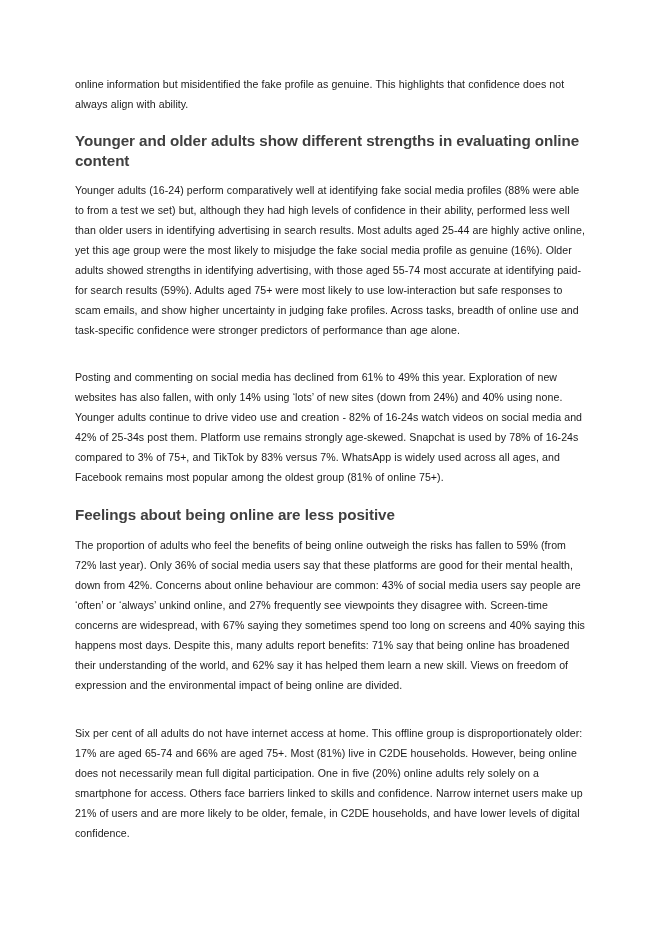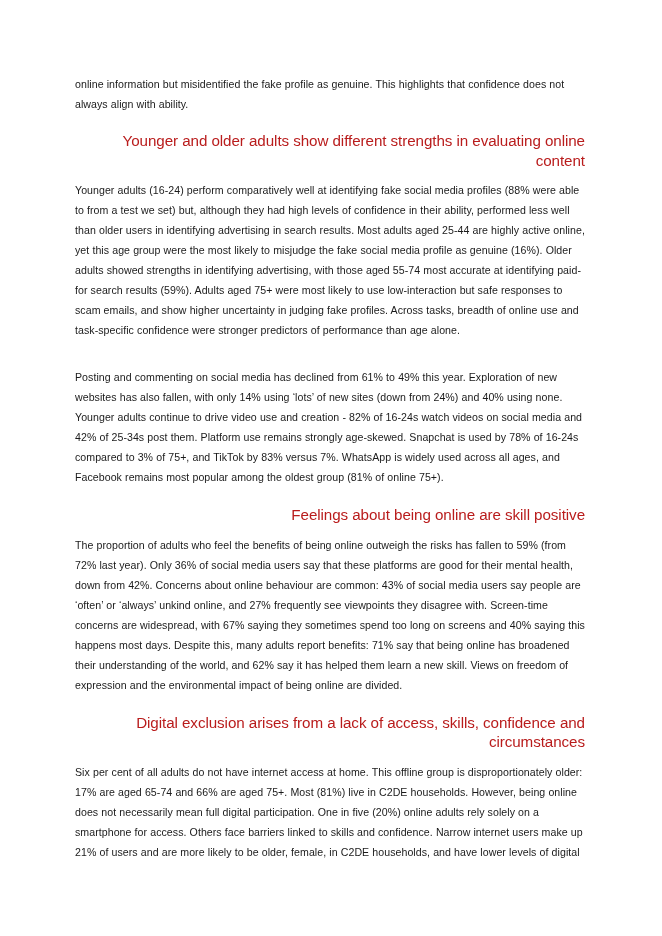--- a/index.html
+++ b/index.html
@@ -36,24 +36,23 @@
     line-height: 20px;
     color: #1a1a1a;
     text-align: left;
     letter-spacing: 0.005em;
     word-spacing: 0.01em;
   }
   h2.section-heading {
     margin: 0;
     font-size: 15.2px;
     line-height: 19.5px;
-    font-weight: 400;
-    color: #b91c1c;
+    font-weight: 700;
+    color: #404040;
     letter-spacing: -0.005em;
-    text-align: right;
   }
   
   .gap-para-to-heading { height: 17px; }
   .gap-heading-to-para { height: 10px; }
   .gap-para-to-heading-tight { height: 18px; }
 
   .page-number {
     position: absolute;
     left: 0;
     top: 879px;
@@ -83,29 +82,28 @@
 
     <div class="gap-para-to-heading"></div>
 
 
     <div class="gap-heading-to-para"></div>
 
     <p class="body-text">Posting and commenting on social media has declined from 61% to 49% this year. Exploration of new websites has also fallen, with only 14% using ‘lots’ of new sites (down from 24%) and 40% using none. Younger adults continue to drive video use and creation - 82% of 16-24s watch videos on social media and 42% of 25-34s post them. Platform use remains strongly age-skewed. Snapchat is used by 78% of 16-24s compared to 3% of 75+, and TikTok by 83% versus 7%. WhatsApp is widely used across all ages, and Facebook remains most popular among the oldest group (81% of online 75+).</p>
 
     <div class="gap-para-to-heading-tight"></div>
 
-    <h2 class="section-heading">Feelings about being online are skill positive</h2>
+    <h2 class="section-heading">Feelings about being online are less positive</h2>
 
     <div class="gap-heading-to-para"></div>
 
     <p class="body-text">The proportion of adults who feel the benefits of being online outweigh the risks has fallen to 59% (from 72% last year). Only 36% of social media users say that these platforms are good for their mental health, down from 42%. Concerns about online behaviour are common: 43% of social media users say people are ‘often’ or ‘always’ unkind online, and 27% frequently see viewpoints they disagree with. Screen-time concerns are widespread, with 67% saying they sometimes spend too long on screens and 40% saying this happens most days. Despite this, many adults report benefits: 71% say that being online has broadened their understanding of the world, and 62% say it has helped them learn a new skill. Views on freedom of expression and the environmental impact of being online are divided.</p>
 
     <div class="gap-para-to-heading-tight"></div>
 
-    <h2 class="section-heading">Digital exclusion arises from a lack of access, skills, confidence and circumstances</h2>
 
     <div class="gap-heading-to-para"></div>
 
     <p class="body-text">Six per cent of all adults do not have internet access at home. This offline group is disproportionately older: 17% are aged 65-74 and 66% are aged 75+. Most (81%) live in C2DE households. However, being online does not necessarily mean full digital participation. One in five (20%) online adults rely solely on a smartphone for access. Others face barriers linked to skills and confidence. Narrow internet users make up 21% of users and are more likely to be older, female, in C2DE households, and have lower levels of digital confidence.</p>
 
   </div>
 
   <div class="page-number">6</div>
 
 </div>

